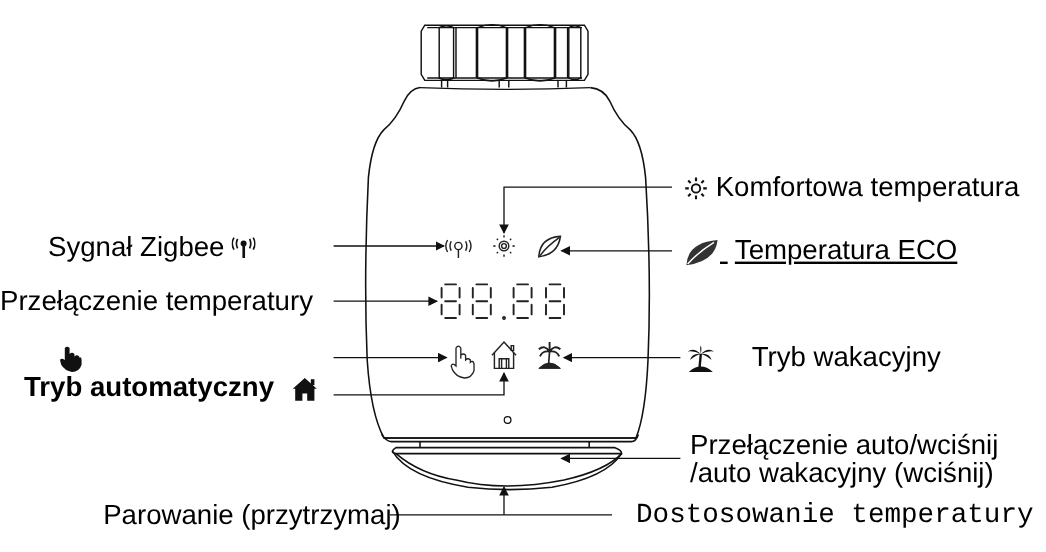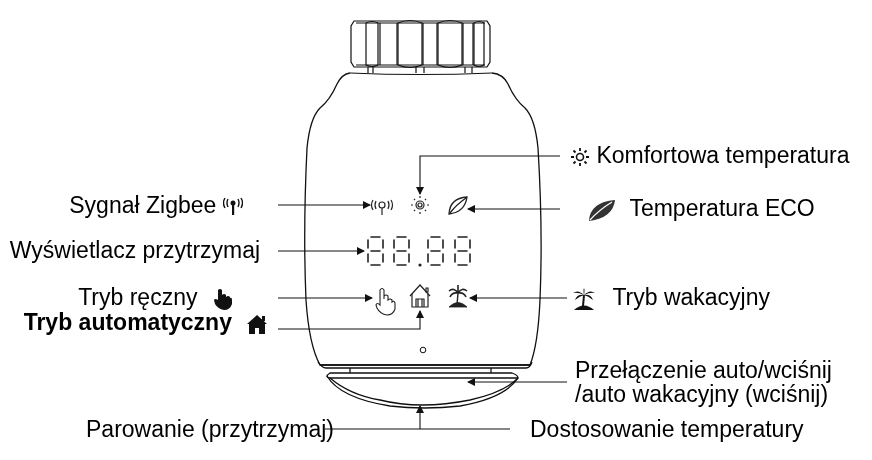--- a/index.html
+++ b/index.html
@@ -1,18 +1,18 @@
 <!DOCTYPE html>
 <html><head>
 <meta charset="utf-8">
 <style>
   html, body { margin:0; padding:0; background:#ffffff; }
   body { width:872px; height:460px; position:relative; overflow:hidden; font-family:"Liberation Sans", sans-serif; color:#111; }
   .label { position:absolute; font-size:23px; line-height:20px; white-space:nowrap; color:#000000; }
-  .label.right { text-align:center; }
+  .label.right { text-align:left; }
   svg.stage { position:absolute; left:0; top:0; }
   .icon-inline { display:inline-block; vertical-align:middle; }
 </style>
 </head>
 <body>
 
 <svg class="stage" width="872" height="460" viewBox="0 0 872 460">
   <defs>
     <marker id="arr" markerWidth="8" markerHeight="8" refX="7" refY="4" orient="auto" markerUnits="userSpaceOnUse">
       <path d="M0,0 L8,4 L0,8 Z" fill="#111"></path>
@@ -126,24 +126,23 @@
 
 <div class="label right" style="left:40px; top:195px; width:232px;">
   <span>Sygnał Zigbee</span>
   <svg class="icon-inline" width="20" height="20" viewBox="0 0 20 20">
     <circle cx="10" cy="6" r="2.5" fill="#111"></circle>
     <rect x="9" y="8" width="2.2" height="10" fill="#111"></rect>
     <path d="M5,2 Q3,6 5,10 M15,2 Q17,6 15,10 M2,1 Q-1,6 2,11 M18,1 Q21,6 18,11" stroke="#111" stroke-width="1.4" fill="none"></path>
   </svg>
 </div>
 
-<div class="label right" style="left:0px; top:240px; width:270px;">Wyświetlacz przytrzymaj</div>
+<div class="label right" style="left:0px; top:240px; width:270px;">Przełączenie temperatury</div>
 
 <div class="label right" style="left:40px; top:287px; width:232px;">
-  <span>Tryb ręczny</span>
   <svg class="icon-inline" width="22" height="22" viewBox="0 0 22 22" style="margin-left:8px;">
     <path d="M6,12 L6,2 Q8,0 10,2 L10,9 L10,7 Q12,5 14,7 L14,9 Q16,7 18,9 L18,10 Q20,9 20,12 L20,16 Q18,22 12,22 Q6,21 3,16 L2,12 Q3,10 6,12 Z" fill="#111"></path>
   </svg>
 </div>
 
 <div class="label right" style="left:20px; top:312px; width:252px;font-weight:bold;">
   <span>Tryb automatyczny</span>
   <svg class="icon-inline" width="22" height="22" viewBox="0 0 22 22" style="margin-left:8px;">
     <path d="M1,11 L11,2 L21,11 L19,11 L19,21 L13,21 L13,15 L9,15 L9,21 L3,21 L3,11 Z" fill="#111"></path>
     <rect x="16" y="3" width="3" height="5" fill="#111"></rect>
@@ -151,34 +150,34 @@
 </div>
 
 <div class="label" style="left:570px; top:145px;">
   <svg class="icon-inline" width="20" height="20" viewBox="0 0 20 20">
     <circle cx="10" cy="10" r="3.5" fill="none" stroke="#111" stroke-width="1.6"></circle>
     <path d="M10,1 V4 M10,16 V19 M1,10 H4 M16,10 H19 M3.5,3.5 L5.5,5.5 M14.5,14.5 L16.5,16.5 M3.5,16.5 L5.5,14.5 M14.5,5.5 L16.5,3.5" stroke="#111" stroke-width="1.8"></path>
   </svg>
   <span>Komfortowa temperatura</span>
 </div>
 
-<div class="label" style="left:587px; top:198px;">
+<div class="label" style="left:570px; top:198px;text-decoration:underline;">
   <svg class="icon-inline" width="30" height="24" viewBox="0 0 30 24">
     <path d="M2,23 Q3,4 28,2 Q26,20 2,23 Z" fill="#333"></path>
     <path d="M3,22 Q12,12 25,4" stroke="#fff" stroke-width="1.2" fill="none"></path>
   </svg>
   <span style="margin-left:6px;">Temperatura ECO</span>
 </div>
 
 <div class="label" style="left:572px; top:287px;">
   <svg class="icon-inline" width="24" height="24" viewBox="0 0 24 24">
     <path d="M12,8 Q6,2 1,6 Q6,5 12,8 Q18,2 23,6 Q18,5 12,8 Q5,7 3,13 Q8,9 12,8 Q19,7 21,13 Q16,9 12,8 Q11,3 12,1 Q13,3 12,8 Z" fill="#111"></path>
     <path d="M12,8 L11,19" stroke="#111" stroke-width="2"></path>
     <path d="M2,23 Q12,14 22,23 Z" fill="#111"></path>
   </svg>
-  <span style="margin-left:10px;">Tryb wakacyjny</span>
+  <span style="margin-left:24px;">Tryb wakacyjny</span>
 </div>
 
 <div class="label" style="left:575px; top:360px;">Przełączenie auto/wciśnij</div>
 <div class="label" style="left:575px; top:384px;">/auto wakacyjny (wciśnij)</div>
 
 <div class="label" style="left:72px; top:419px;margin-left:14px;">Parowanie (przytrzymaj)</div>
-<div class="label" style="left:530px; top:419px;">Dostosowanie temperatury</div>
+<div class="label" style="left:530px; top:419px;font-family:Liberation Mono, monospace;">Dostosowanie temperatury</div>
 
 </body></html>

